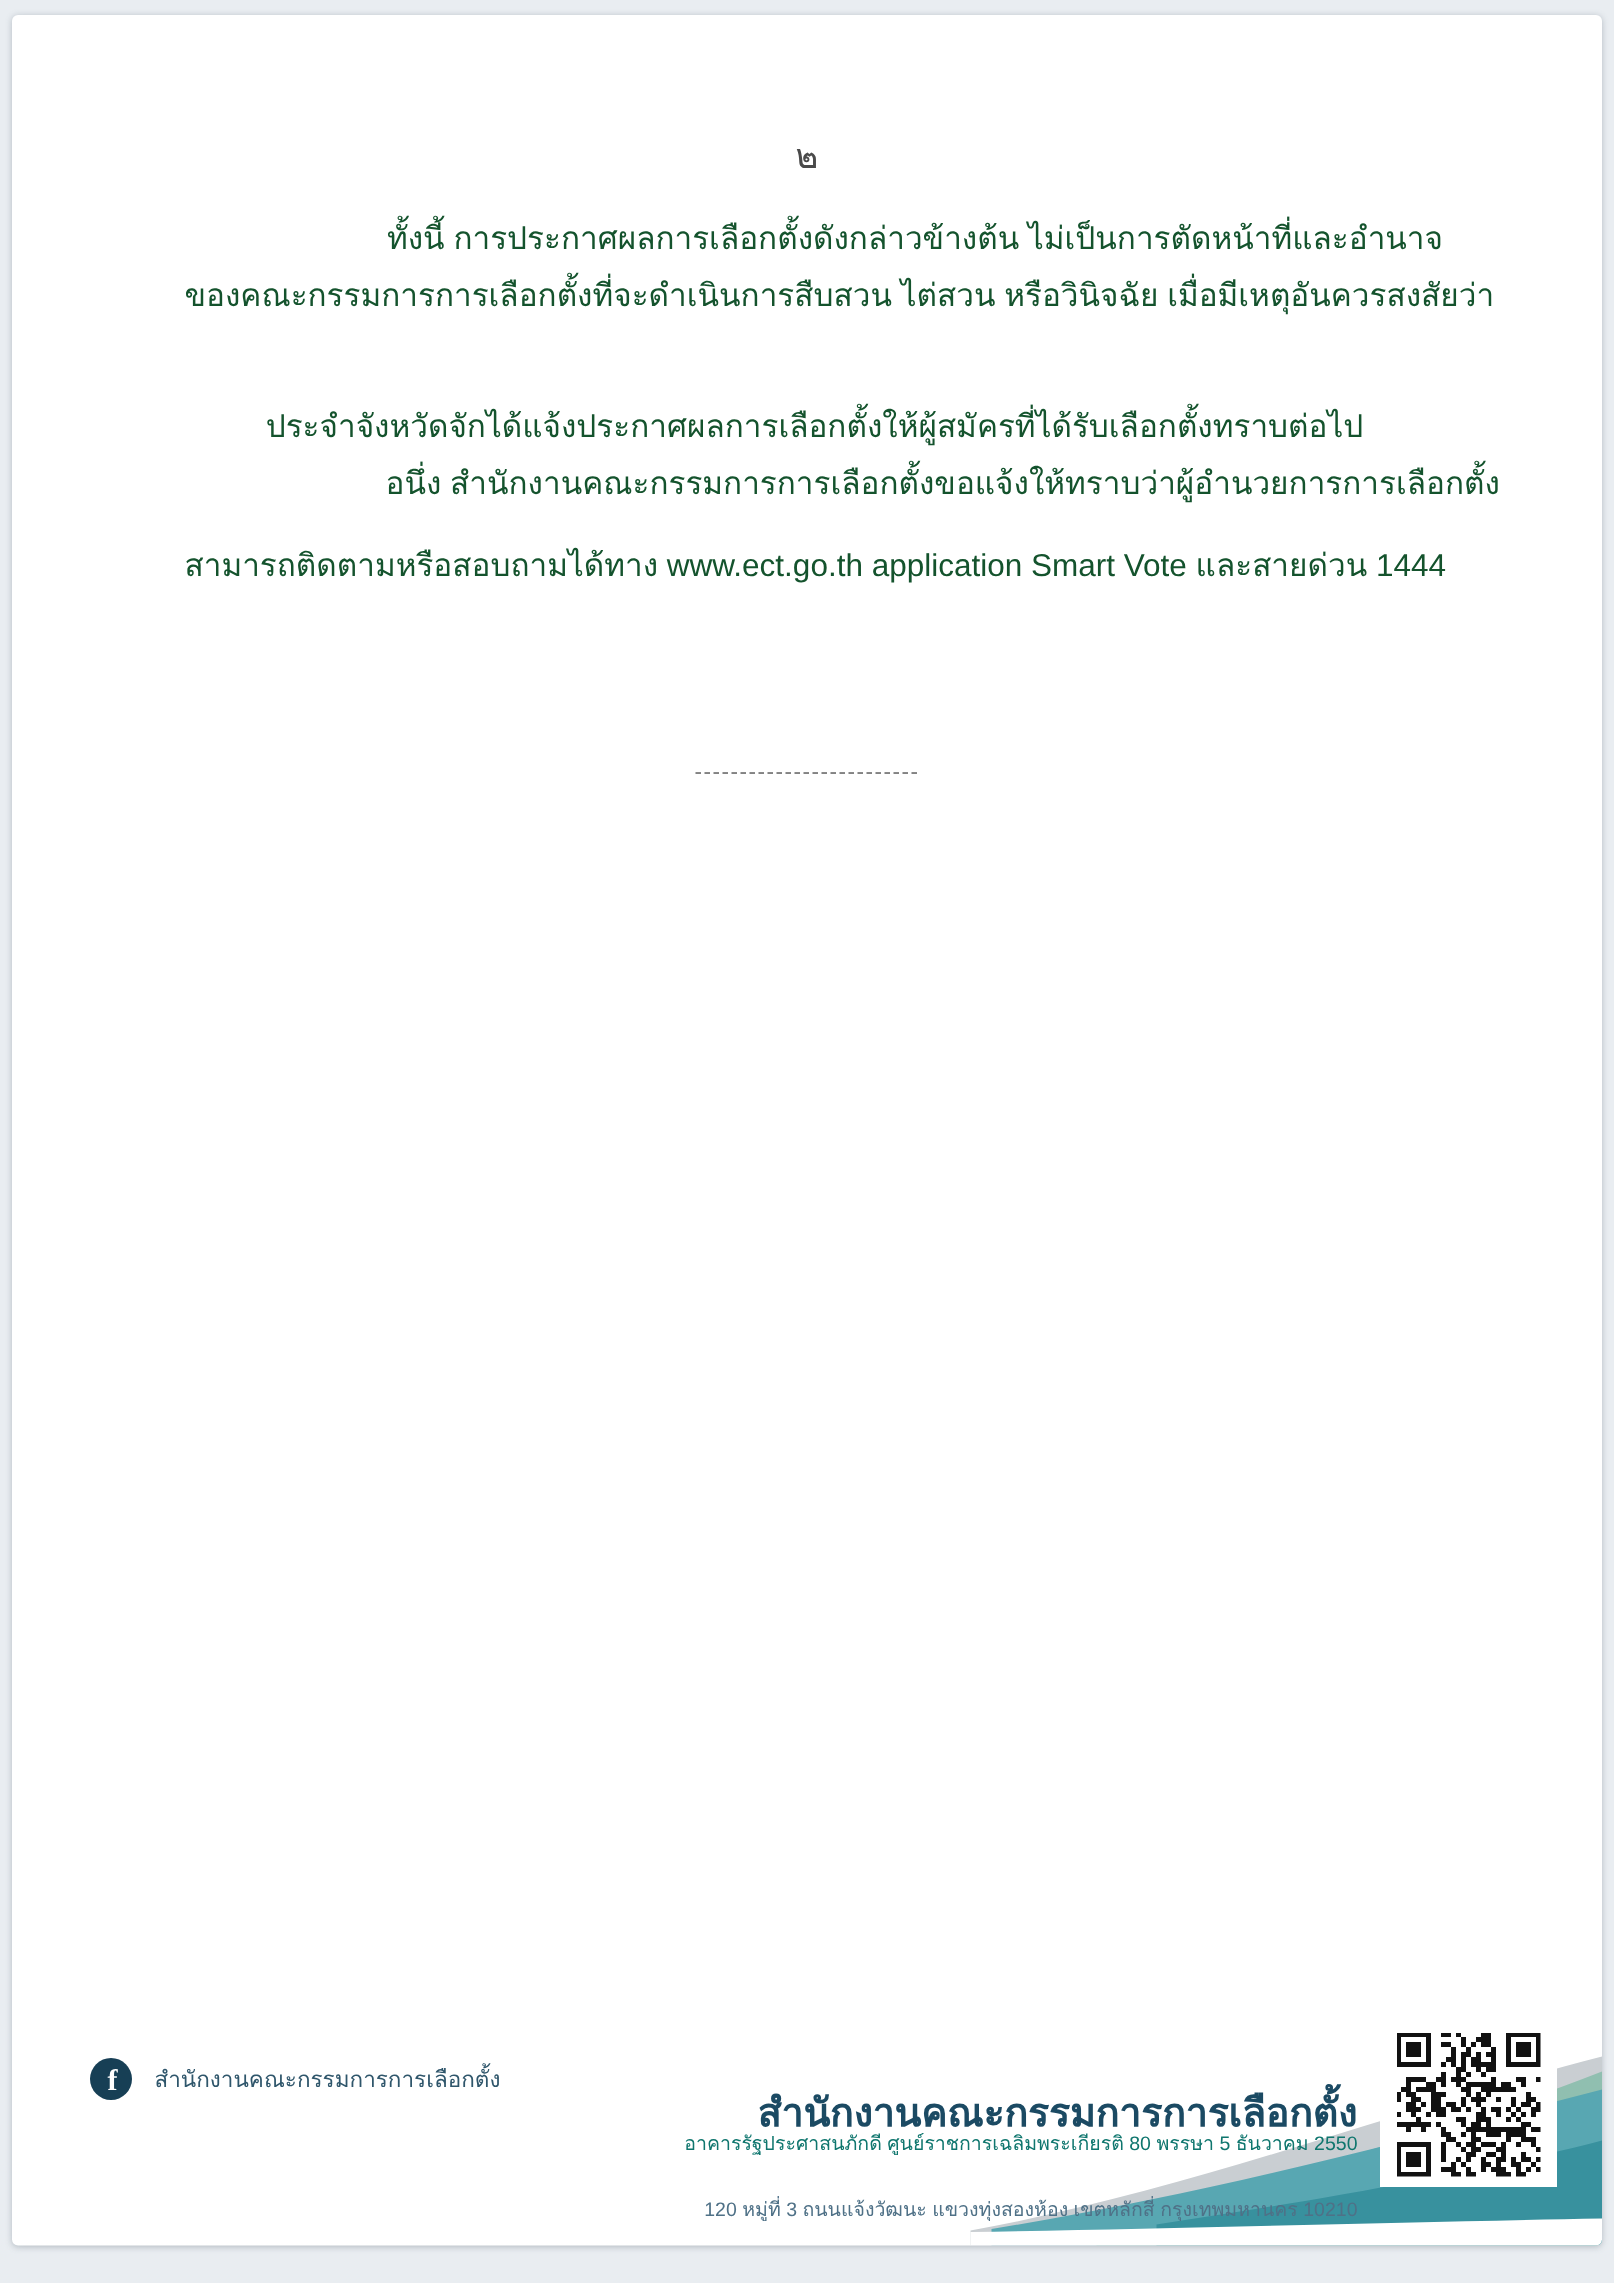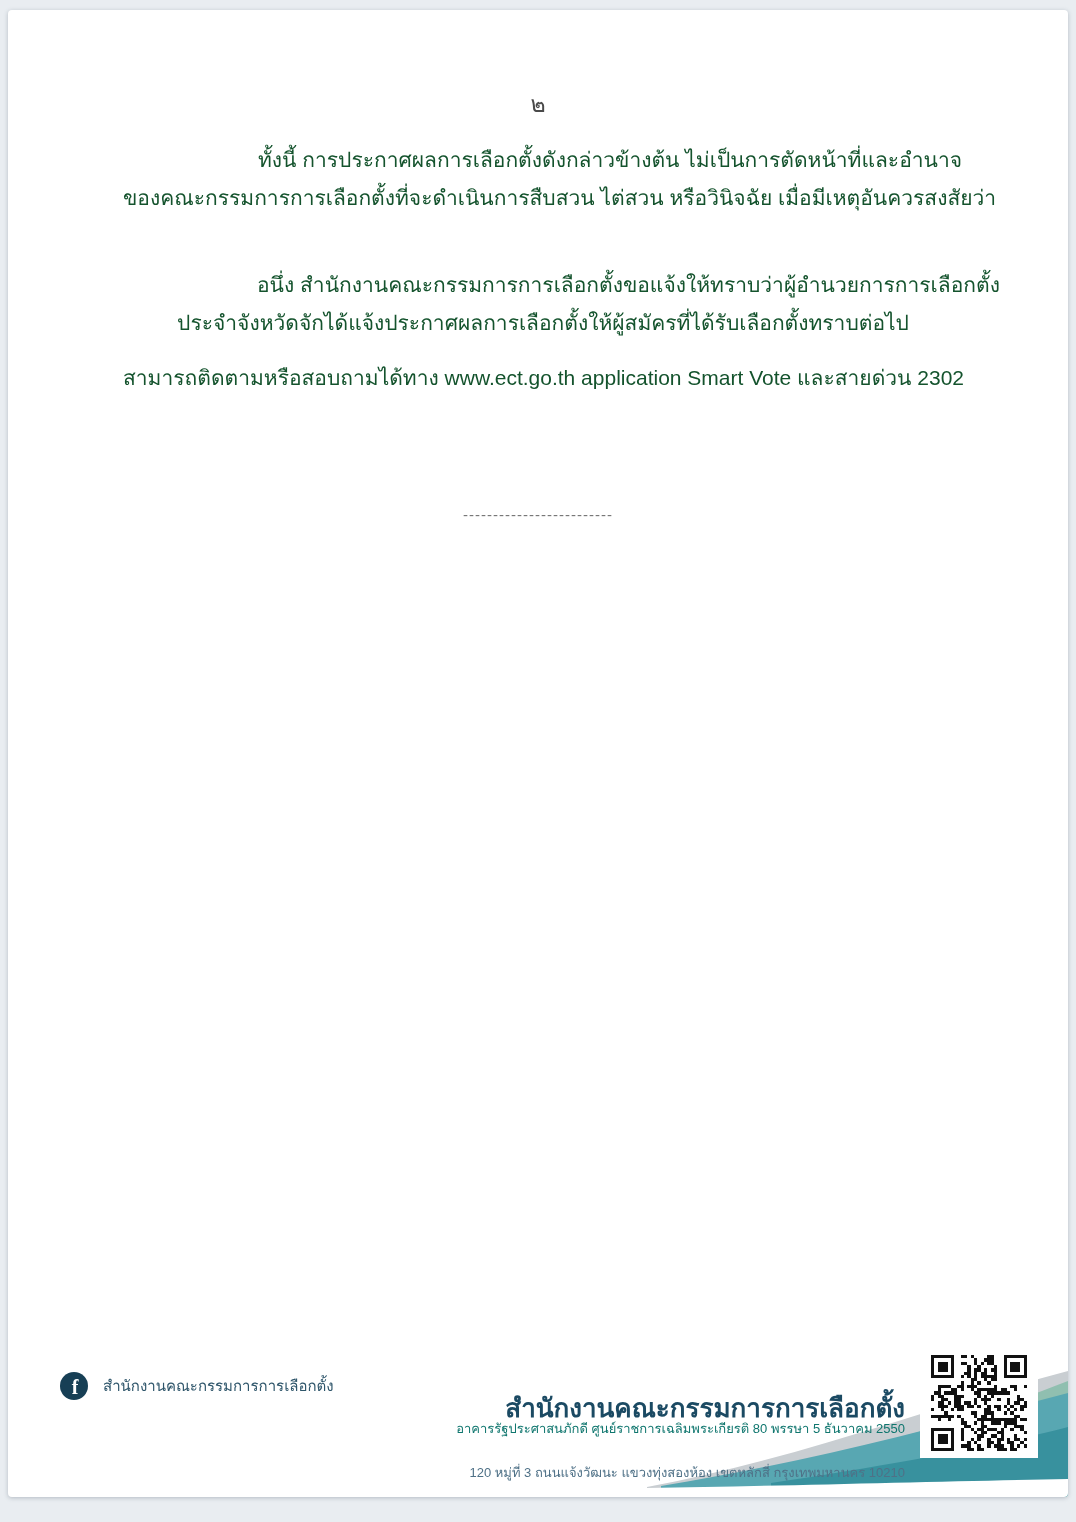--- a/index.html
+++ b/index.html
@@ -38,26 +38,26 @@
 <div class="page">
 
   <div class="page-number">๒</div>
 
   <div class="para" style="top:131px">
     <div class="line indent">ทั้งนี้ การประกาศผลการเลือกตั้งดังกล่าวข้างต้น ไม่เป็นการตัดหน้าที่และอำนาจ</div>
     <div class="line">ของคณะกรรมการการเลือกตั้งที่จะดำเนินการสืบสวน ไต่สวน หรือวินิจฉัย เมื่อมีเหตุอันควรสงสัยว่า</div>
   </div>
 
   <div class="para" style="top:256px">
+    <div class="line">ประจำจังหวัดจักได้แจ้งประกาศผลการเลือกตั้งให้ผู้สมัครที่ได้รับเลือกตั้งทราบต่อไป</div>
     <div class="line indent">อนึ่ง สำนักงานคณะกรรมการการเลือกตั้งขอแจ้งให้ทราบว่าผู้อำนวยการการเลือกตั้ง</div>
-    <div class="line">ประจำจังหวัดจักได้แจ้งประกาศผลการเลือกตั้งให้ผู้สมัครที่ได้รับเลือกตั้งทราบต่อไป</div>
   </div>
 
   <div class="para" style="top:349px">
-    <div class="line">สามารถติดตามหรือสอบถามได้ทาง www.ect.go.th application Smart Vote และสายด่วน 2302</div>
+    <div class="line">สามารถติดตามหรือสอบถามได้ทาง www.ect.go.th application Smart Vote และสายด่วน 1444</div>
   </div>
 
   <div class="separator">-------------------------</div>
 
   <svg class="waves" viewBox="0 0 447 130" preserveAspectRatio="none">
     <path d="M 26,120 C 170,94 315,38 447,4 L 447,130 L 26,130 Z" fill="#c9ced2"></path>
     <path d="M 110,110 C 250,83 360,48 447,14 L 447,130 L 110,130 Z" fill="#90bfb0"></path>
     <path d="M 40,119 C 200,93 330,56 447,26 L 447,130 L 40,130 Z" fill="#58a7b2"></path>
     <path d="M 150,116 C 290,95 390,75 447,60 L 447,130 L 150,130 Z" fill="#38919e"></path>
     <path d="M 26,121 C 160,119 330,114 447,112 L 447,130 L 26,130 Z" fill="#ffffff"></path>

